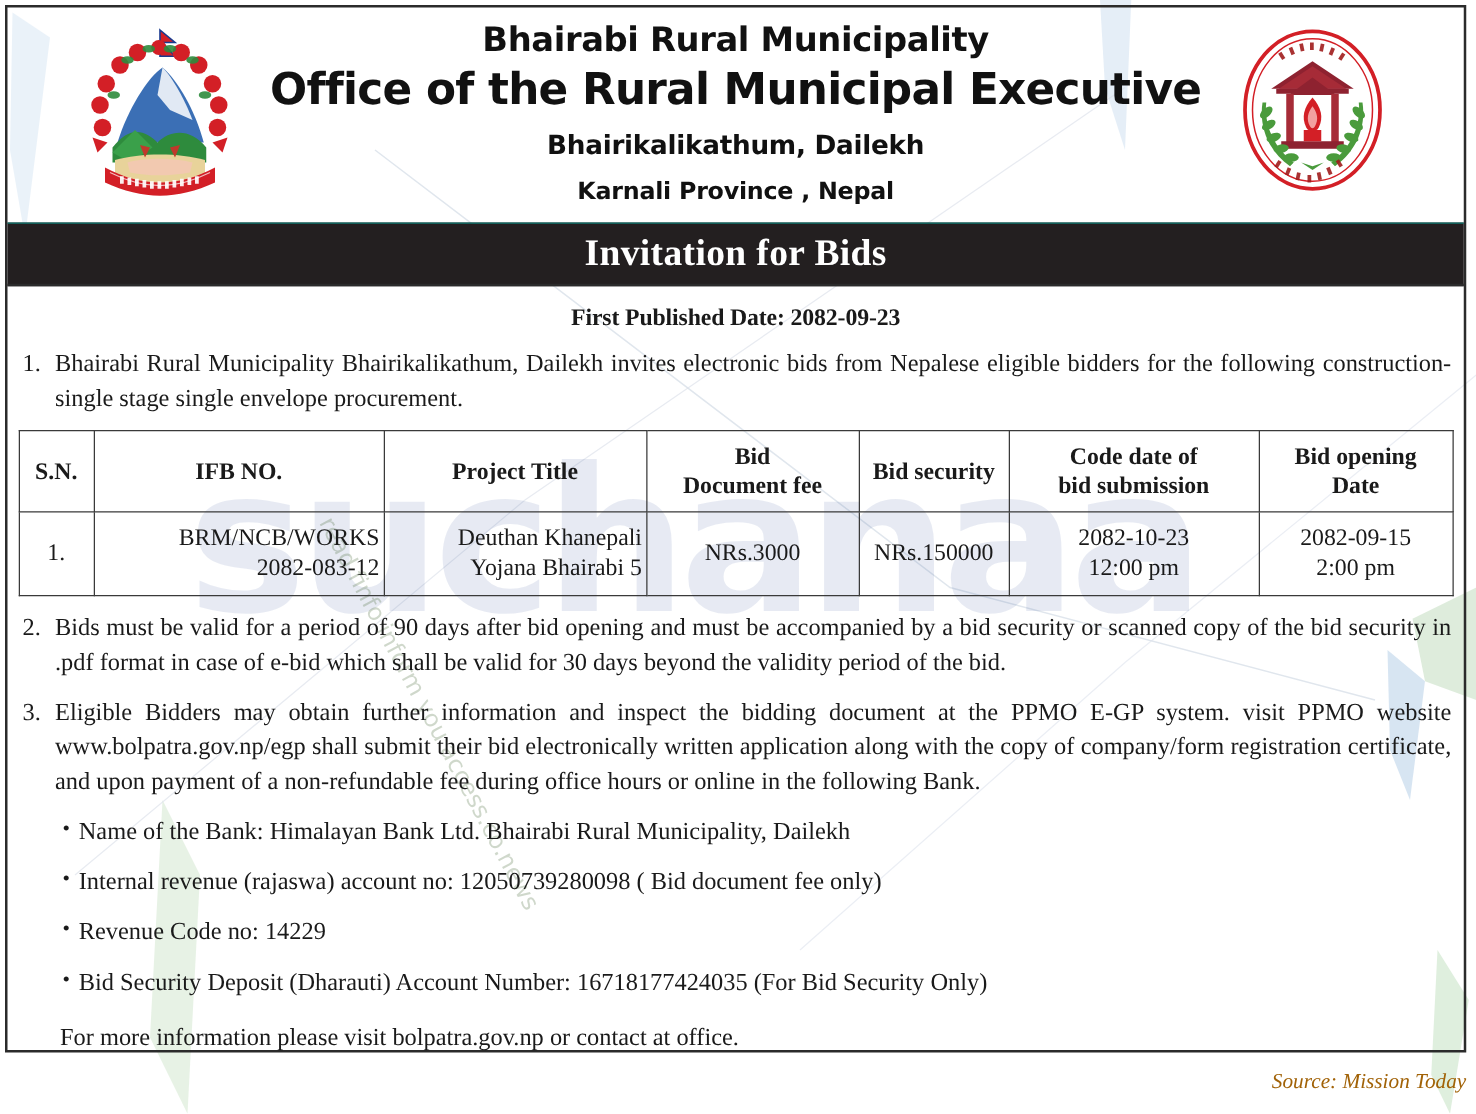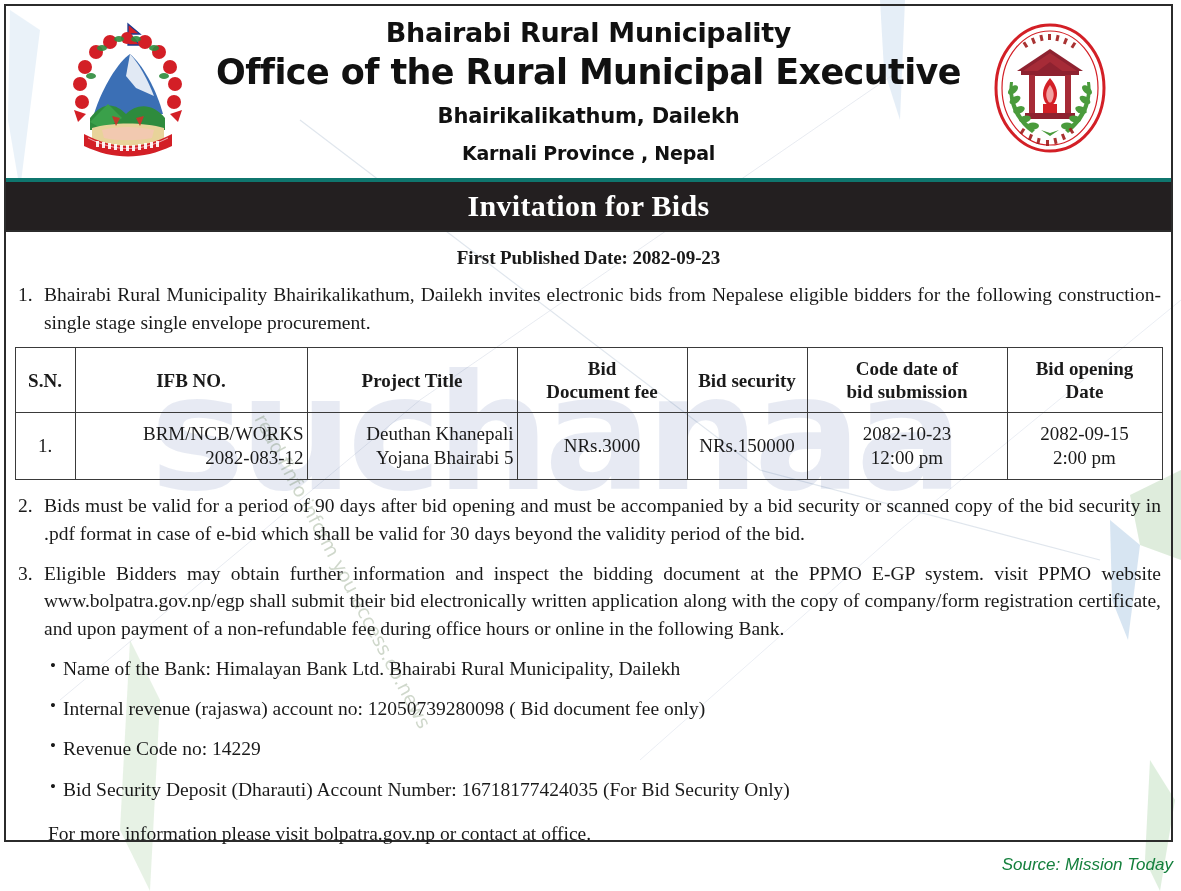--- a/index.html
+++ b/index.html
@@ -129,21 +129,21 @@
     font-weight: bold;
     letter-spacing: -0.2px;
     margin-top: 14px;
     color: #111;
   }
 
   
   .banner {
     height: 48px;
     background: #231f20;
-    border-top: 4px solid #0f766e;
+    border-top: 1px solid #0f766e;
     border-bottom: 2px solid #2b2b2b;
     display: flex;
     align-items: center;
     justify-content: center;
   }
   .banner-title {
     color: #ffffff;
     font-family: "Liberation Serif", serif;
     font-weight: bold;
     font-size: 30px;
@@ -244,24 +244,24 @@
     font-size: 19.5px;
     line-height: 1.45;
   }
   .closing p { margin: 16px 0 0 0; }
 
   
   .source-credit {
     position: absolute;
     right: 8px;
     top: 855px;
-    font-family: Liberation Sans, sans-serif;
+    font-family: Liberation Serif, serif;
     font-style: italic;
     font-size: 17px;
-    color: #15803d;
+    color: #a16207;
     z-index: 3;
     margin-left: 30px;
   }
 </style>
 </head>
 <body>
 
 <div class="bg-decor">
   <svg viewBox="0 0 1181 891" xmlns="http://www.w3.org/2000/svg">
     <polygon points="880,0 905,0 900,120 884,70" fill="#cfe0f0" opacity="0.55"></polygon>

